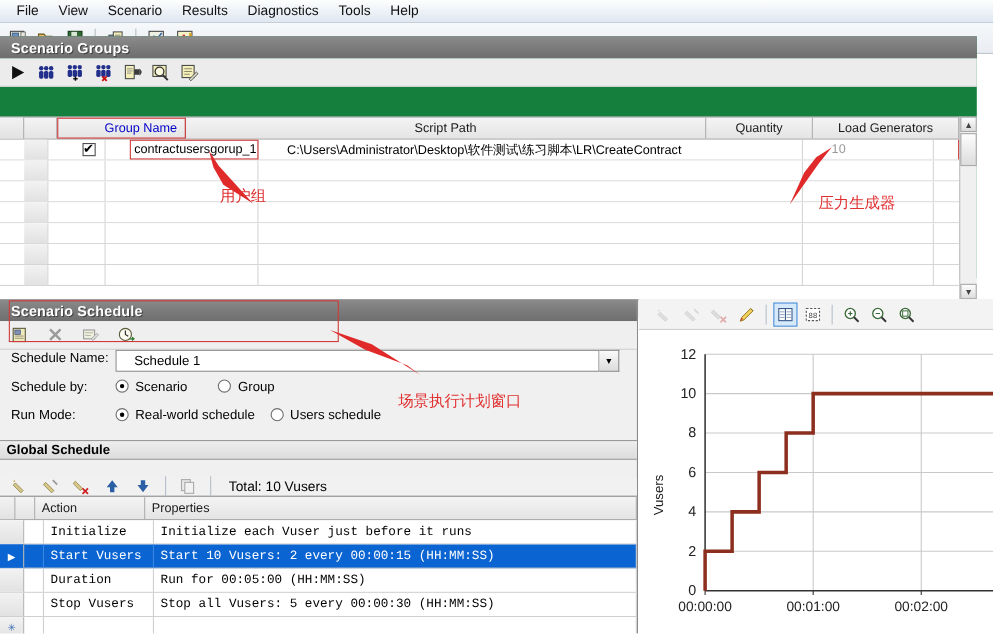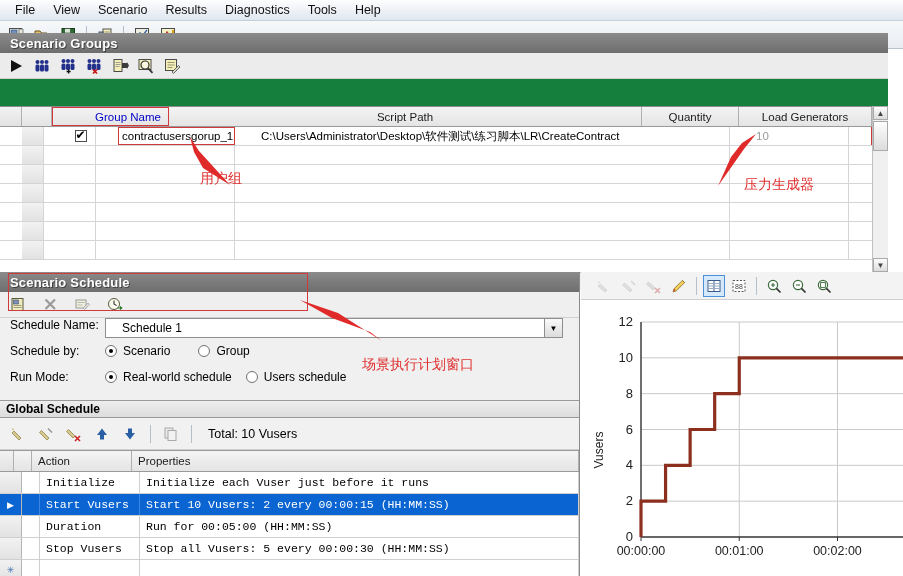--- a/index.html
+++ b/index.html
@@ -116,22 +116,22 @@
   }
   .ropt { display: flex; align-items: center; font-size: 12px; margin-right: 28px; }
 
   .sub-title {
     height: 18px; background: linear-gradient(to bottom,#eeeeee,#dcdcdc);
     border-top: 1px solid #9a9a9a; border-bottom: 1px solid #9a9a9a;
     display: flex; align-items: center; padding-left: 6px;
     font-weight: bold; font-size: 12px; color: #000;
   }
   #gs-toolbar {
-    height: 32px; background: #f1f1f1; border-bottom: 1px solid #cfcfcf;
-    display: flex; align-items: center; padding-left: 6px; gap: 4px;
+    height: 17px; background: #f1f1f1; border-bottom: 1px solid #cfcfcf;
+    display: flex; align-items: center; padding-left: 6px; gap: 4px; margin-top: 16px;
   }
   .total-txt { font-size: 12.5px; margin-left: 8px; }
   .mono { font-family: "Liberation Mono", "DejaVu Sans Mono", monospace; font-size: 11.5px; }
   .srow { display: flex; height: 22px; border-bottom: 1px solid #cfcfcf; background: #fff; }
   .srow.sel { background: #0a64d2; color: #fff; }
   .srow .sc { display: flex; align-items: center; padding: 0 6px; border-right: 1px solid #cfcfcf; overflow: hidden; white-space: nowrap;}
   .marker { width: 22px; min-width: 22px; background: linear-gradient(to bottom,#f2f2f2,#e2e2e2); border-right: 1px solid #b5b5b5; display:flex; align-items:center; justify-content:center;}
   .srow.sel .marker { background: #0a64d2; color: #fff; }
 
   

